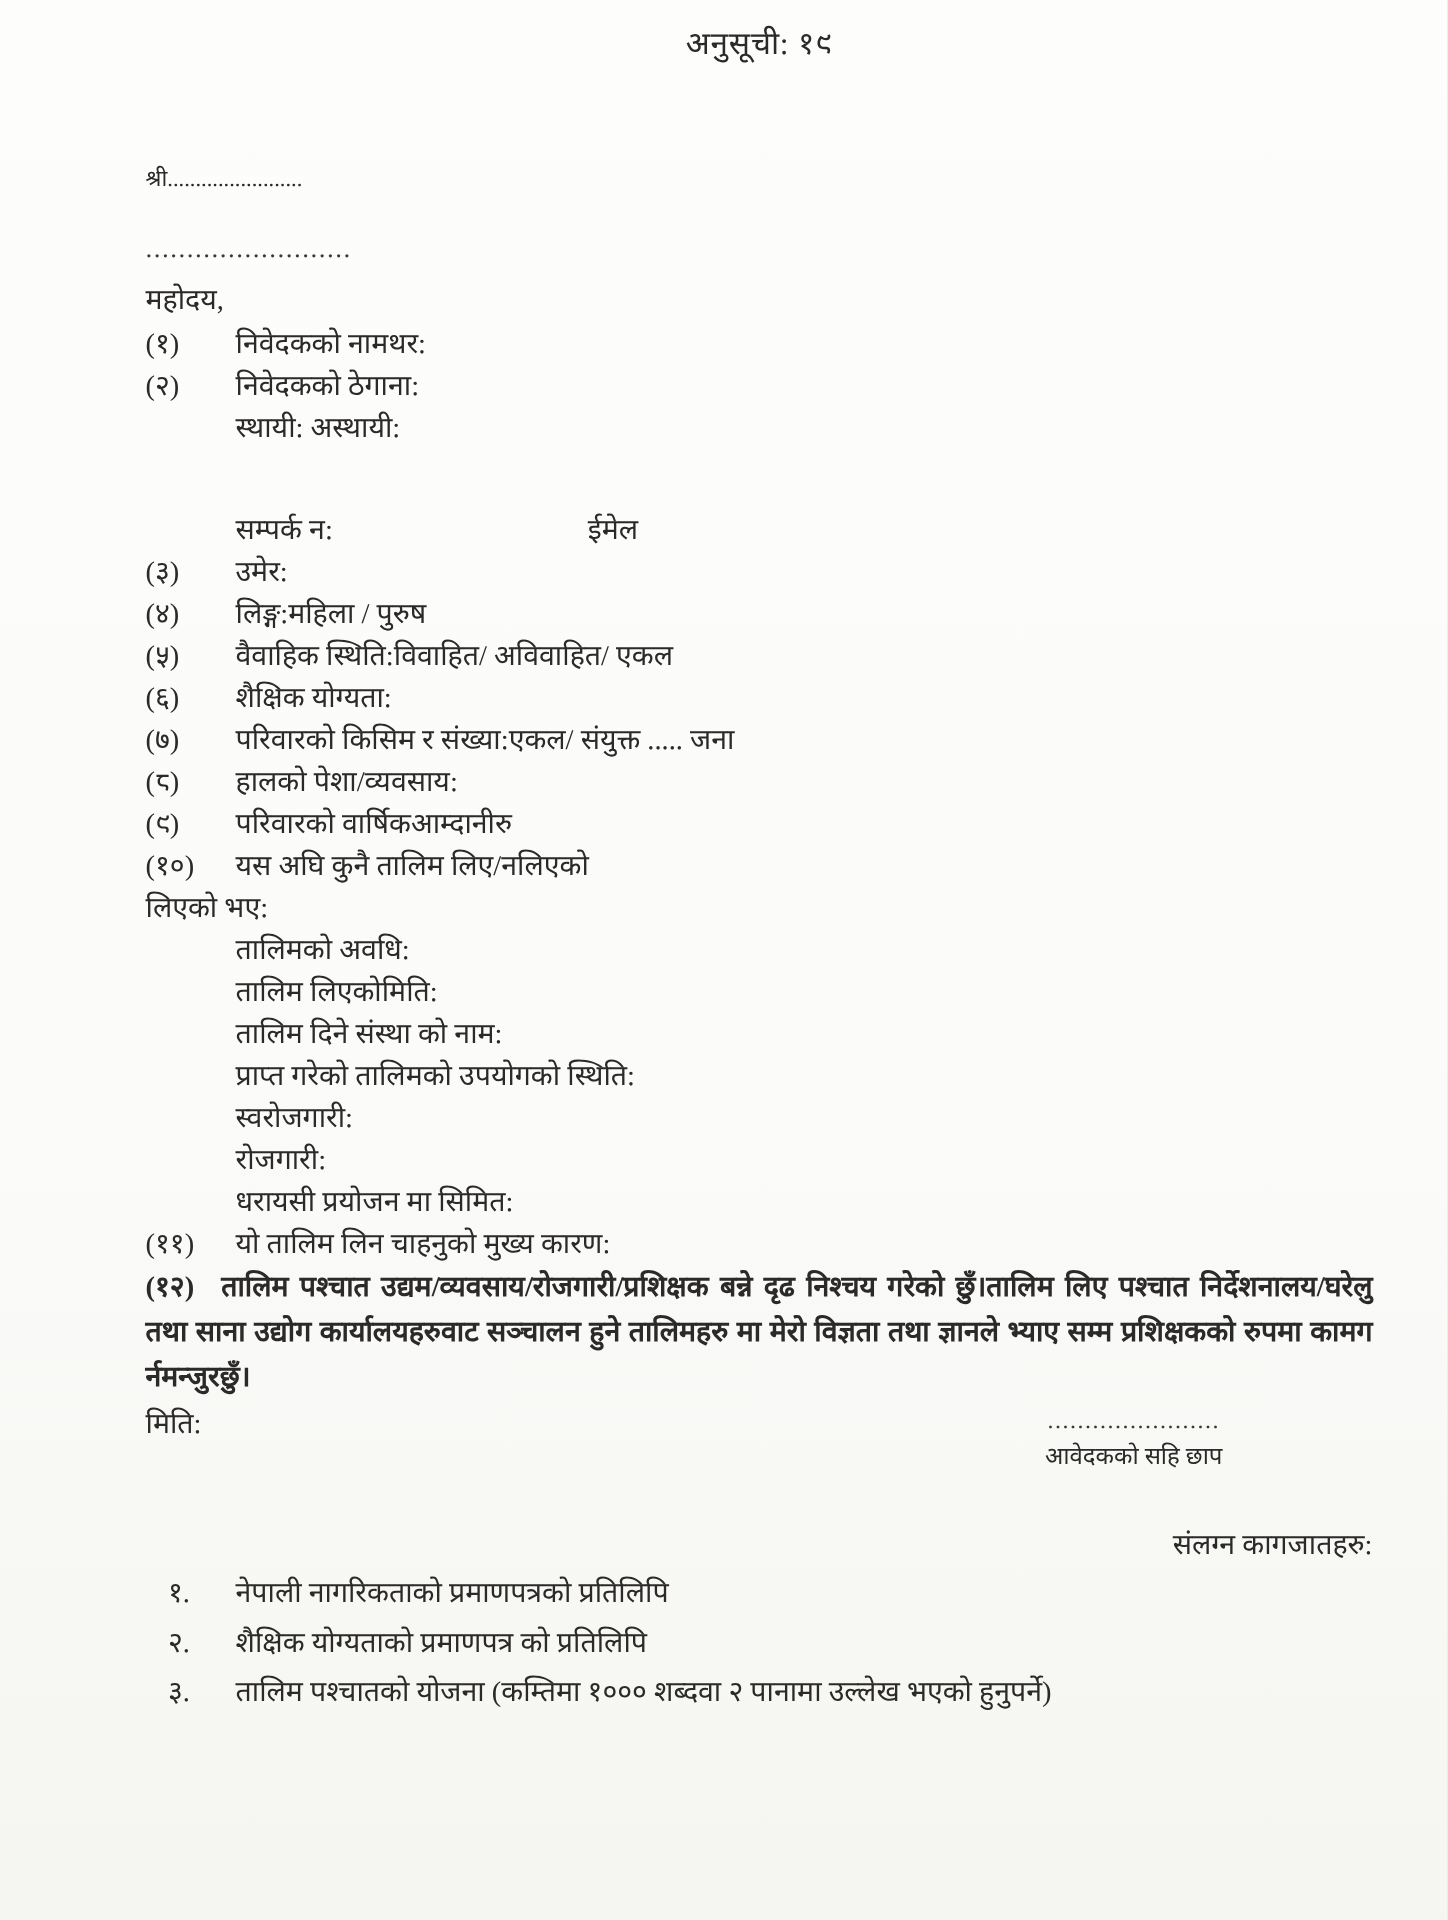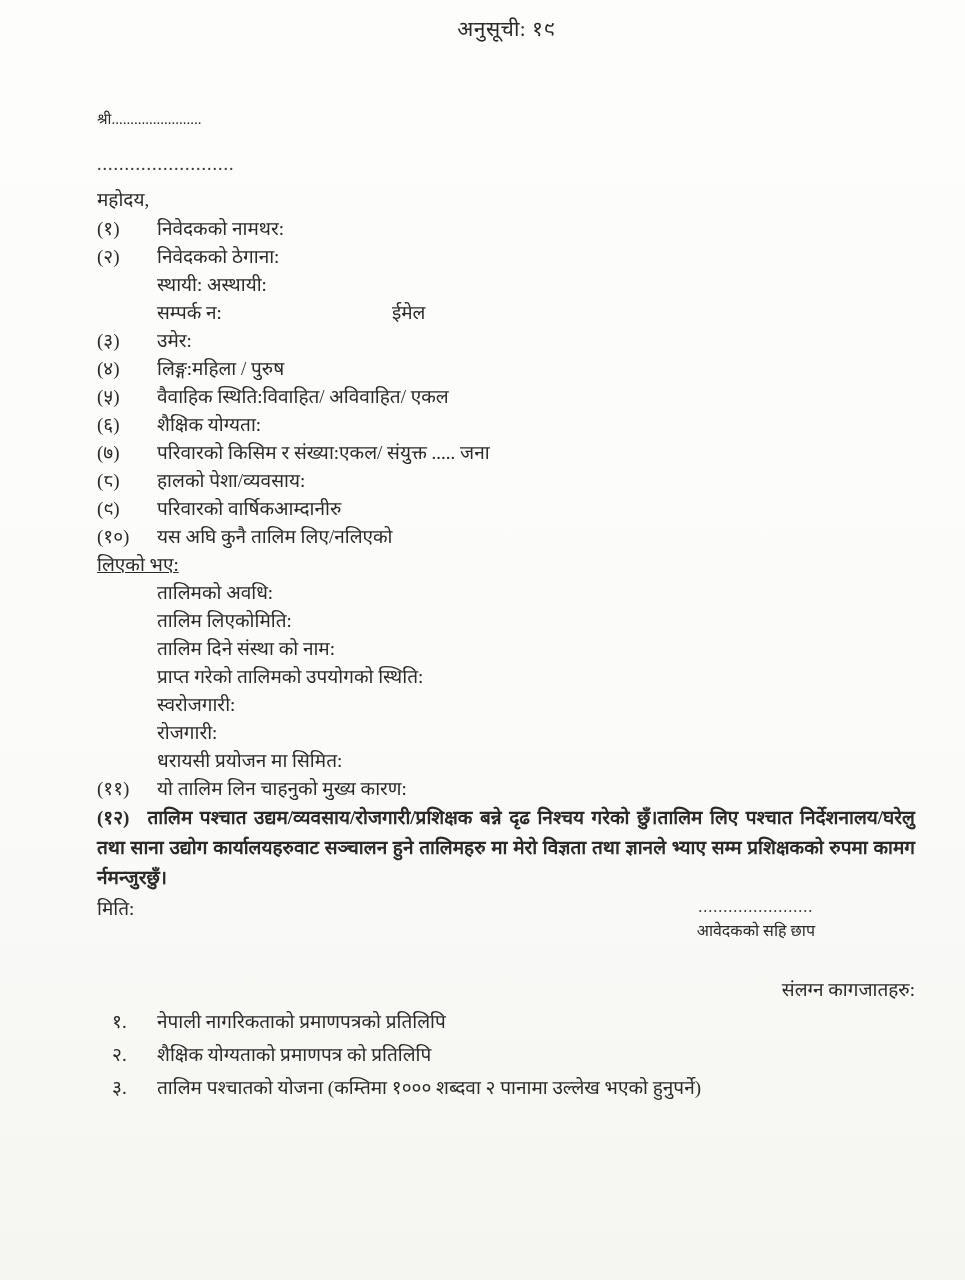--- a/index.html
+++ b/index.html
@@ -28,23 +28,23 @@
   .shree-line{margin-top:66px;font-size:15px;}
   .dots-line{margin-top:26px;font-size:18px;letter-spacing:1px;color:#3a3936;}
   .salutation{margin-top:10px;line-height:30px;}
   .intro{
     margin:0;text-align:justify;line-height:30px;
   }
   .row{display:flex;line-height:28px;}
   .row .no{flex:none;width:60px;}
   .row .lbl{flex:1;}
   .sub{padding-left:60px;line-height:28px;}
-  .contact-row{display:flex;padding-left:60px;line-height:28px;}
+  .contact-row{display:flex;padding-left:60px;line-height:28px;margin-top:40px;}
   .contact-row .email{margin-left:170px;}
-  .margin-note{line-height:28px;text-decoration:underline;}
+  .margin-note{line-height:28px;}
   .declaration{
     margin:0;text-align:justify;line-height:30px;font-weight:bold;
   }
   .declaration .no-inline{margin-right:18px;}
   .footer-row{
     display:flex;justify-content:space-between;align-items:flex-start;
     margin-top:2px;
   }
   .date-label{line-height:28px;}
   .sig-block{

